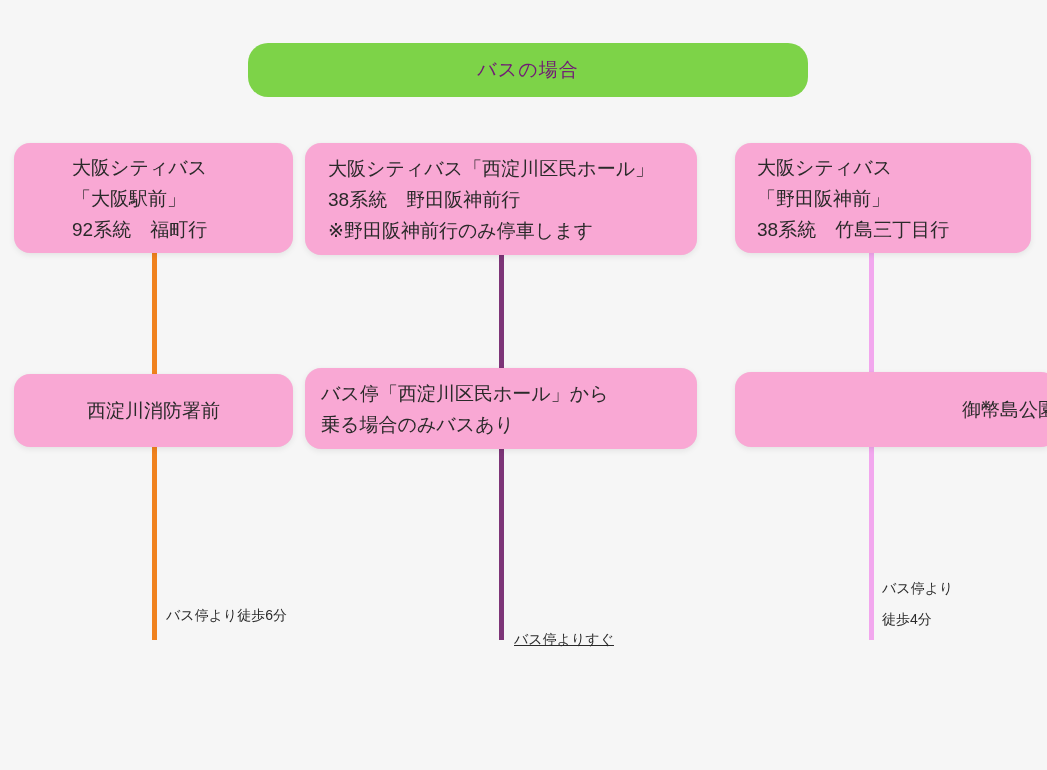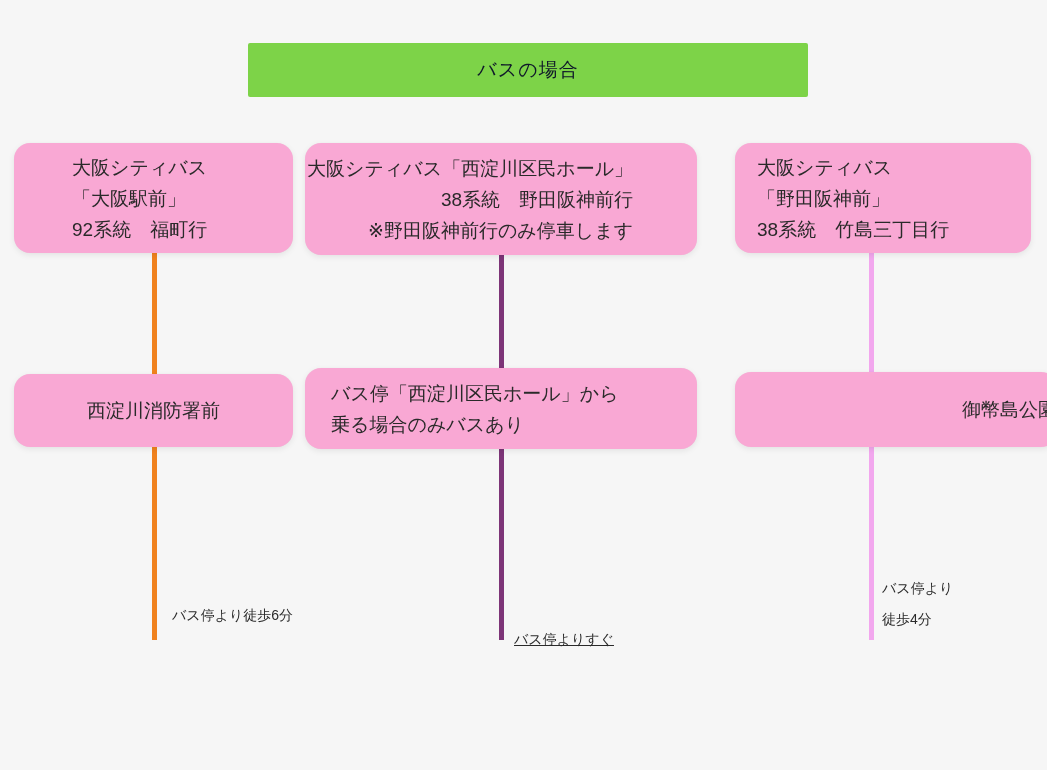--- a/index.html
+++ b/index.html
@@ -13,22 +13,22 @@
     height:770px;
     background:#f6f6f6;
     overflow:hidden;
     color:#2a2a2a;
   }
   
   .title-pill{
     position:absolute;
     left:248px; top:43px;
     width:560px; height:54px;
-    border-radius:2px;
-    color:#0f172a;
+    border-radius:20px;
+    color:#701a75;
     font-size:19px;
     display:flex; align-items:center; justify-content:center;
     letter-spacing:1px;
   }
   
   .vline{
     position:absolute;
     top:253px;
     width:5px;
     height:387px;
@@ -45,39 +45,39 @@
     box-shadow:0 2px 6px rgba(0,0,0,0.08), 0 0 1px rgba(0,0,0,0.04);
     z-index:2;
     font-size:19px;
     line-height:31px;
     display:flex;
     align-items:center;
     box-sizing:border-box;
   }
   .card .txt{white-space:pre-line;}
   .r1c1{left:14px;  top:143px; width:279px; height:110px; padding-left:58px;}
-  .r1c2{left:305px; top:143px; width:392px; height:112px; padding-left:2px;text-align:right;}
+  .r1c2{left:305px; top:143px; width:392px; height:112px; padding-left:23px;}
   .r1c3{left:735px; top:143px; width:296px; height:110px; padding-left:22px;}
   .r2c1{left:14px;  top:374px; width:279px; height:73px; justify-content:center; text-align:left;}
-  .r2c2{left:305px; top:368px; width:392px; height:81px; padding-left:26px;}
+  .r2c2{left:305px; top:368px; width:392px; height:81px; padding-left:16px;}
   .r2c3{left:735px; top:372px; width:322px; height:75px; justify-content:flex-end; text-align:center;}
   .dest{
     left:14px; top:640px; width:1014px; height:103px;
     justify-content:center; text-align:center;
     border-radius:18px;
   }
   
   .walk-label{
     position:absolute;
     z-index:2;
     font-size:14px;
     line-height:31px;
     white-space:pre-line;
   }
-  .w1{left:172px; top:600px;}
+  .w1{left:166px; top:600px;}
   .w2{left:514px; top:624px;text-decoration:underline;}
   .w3{left:882px; top:573px;}
 </style>
 </head>
 <body>
 
 <div class="canvas">
 
   <div class="title-pill" style="background-color: rgb(125, 211, 72);">バスの場合</div>
 

